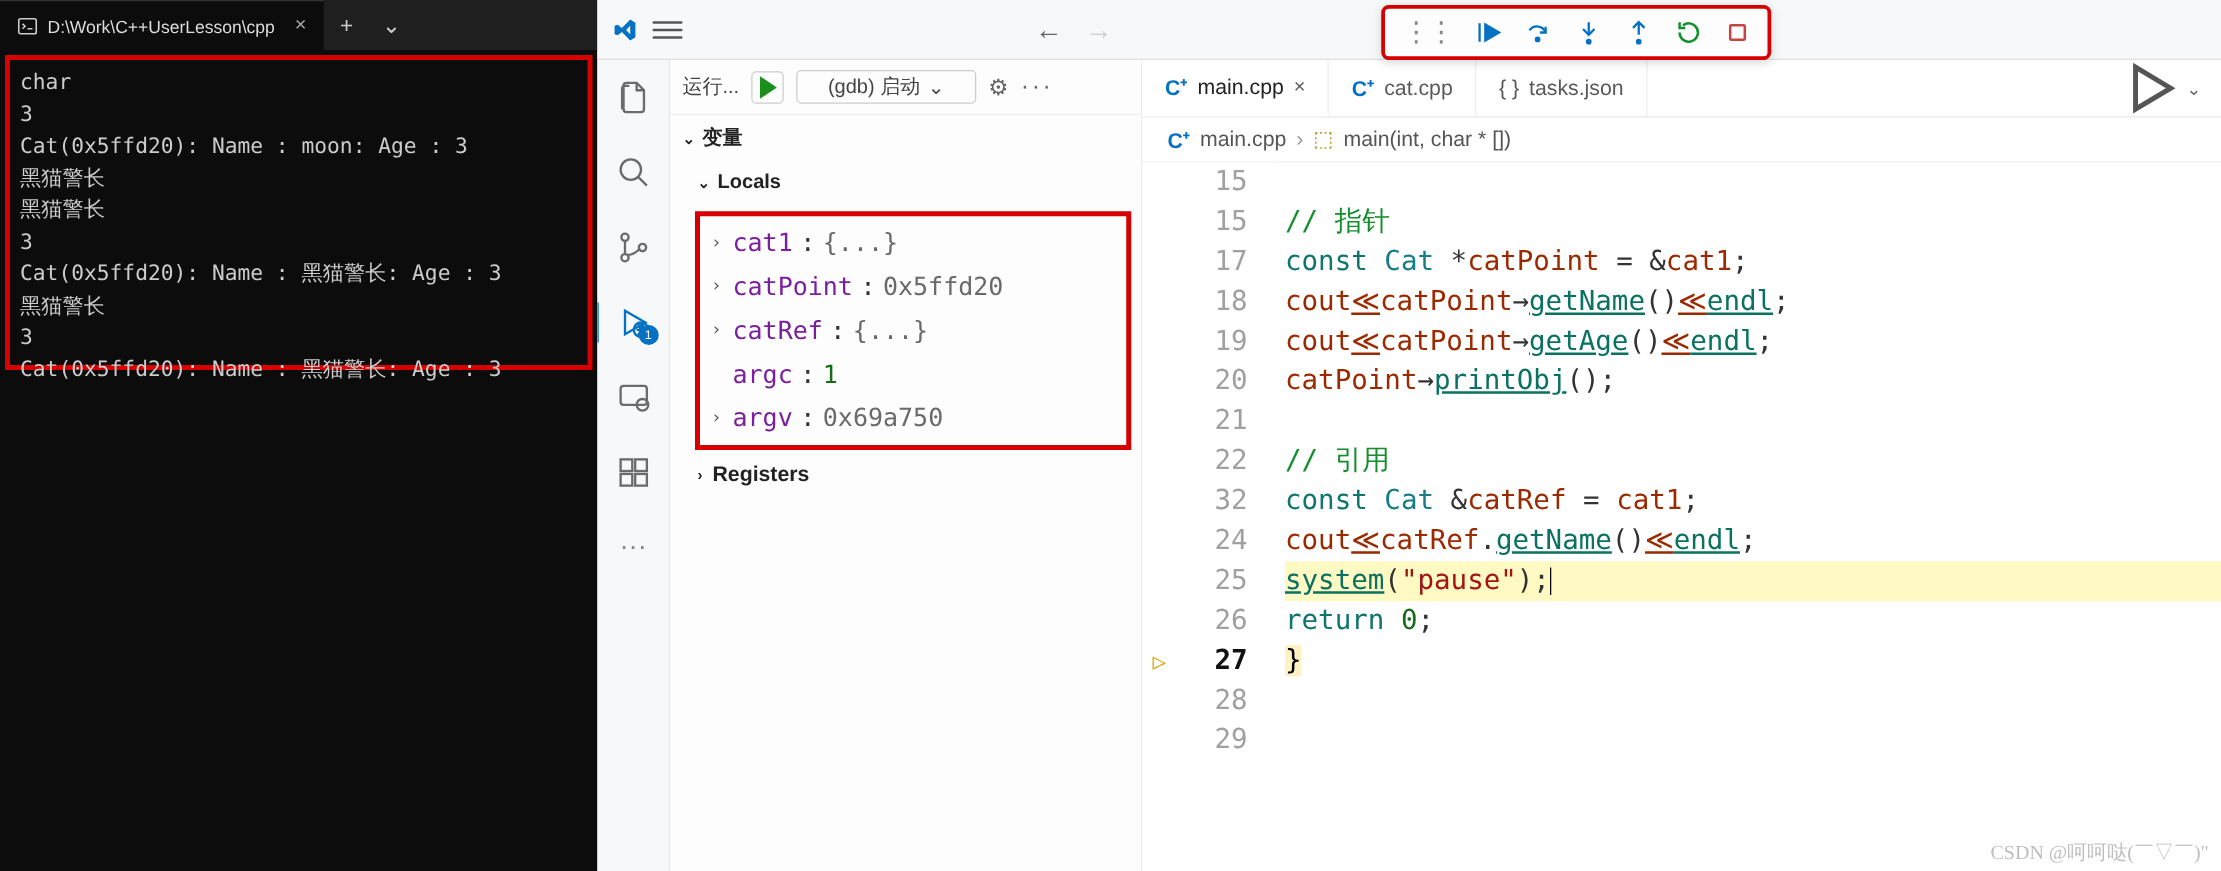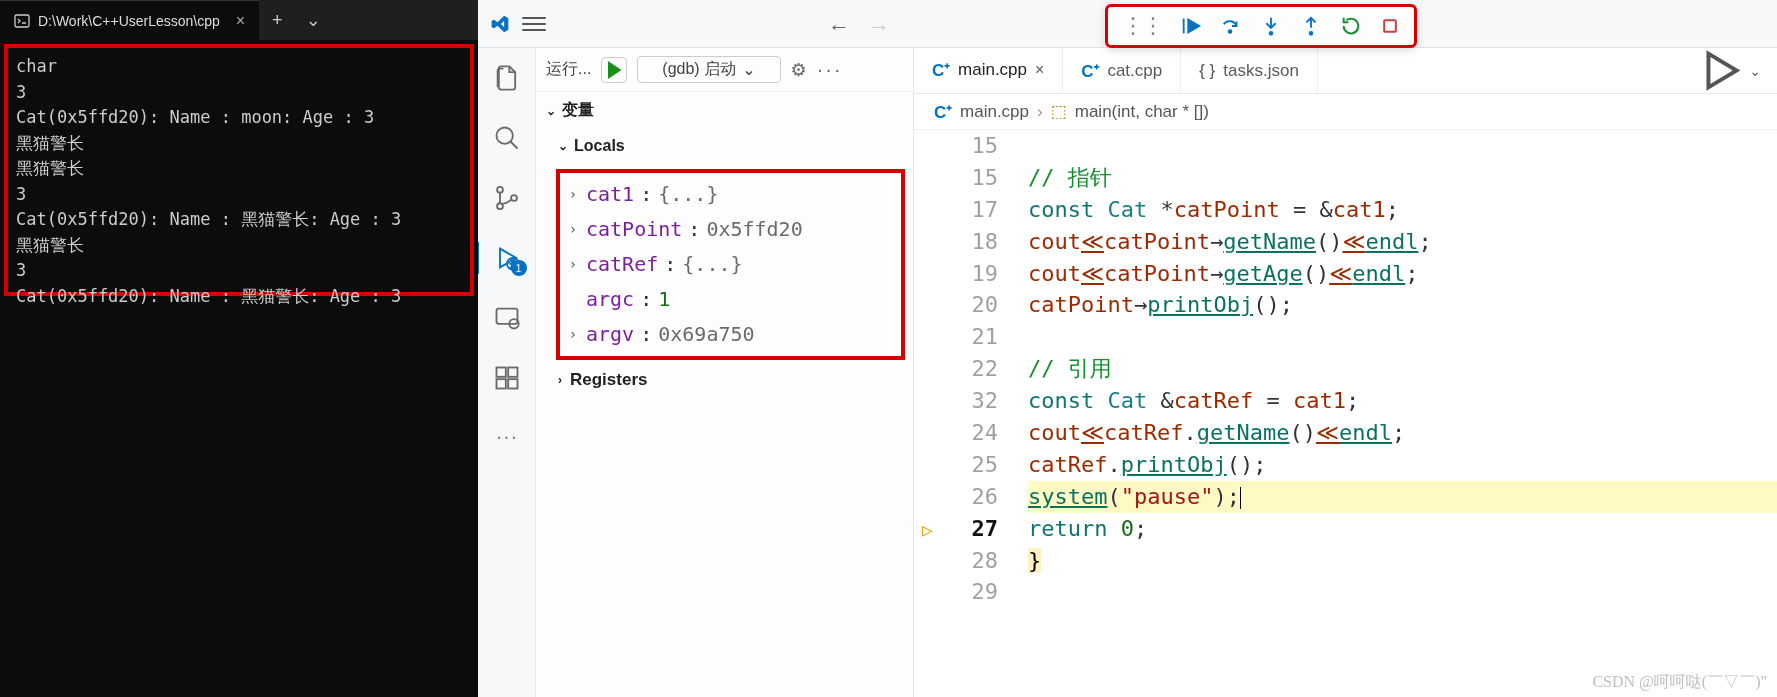--- a/index.html
+++ b/index.html
@@ -359,21 +359,20 @@
             <div class="cl"></div>
             <div class="cl"><span class="cmt">// 指针</span></div>
             <div class="cl"><span class="kw">const </span><span class="type">Cat </span><span class="op">*</span><span class="ident">catPoint</span><span class="op"> = &amp;</span><span class="ident">cat1</span><span class="op">;</span></div>
             <div class="cl"><span class="ident">cout</span><span class="stream">≪</span><span class="ident">catPoint</span><span class="op">→</span><span class="ufunc">getName</span><span class="op">()</span><span class="stream">≪</span><span class="ufunc">endl</span><span class="op">;</span></div>
             <div class="cl"><span class="ident">cout</span><span class="stream">≪</span><span class="ident">catPoint</span><span class="op">→</span><span class="ufunc">getAge</span><span class="op">()</span><span class="stream">≪</span><span class="ufunc">endl</span><span class="op">;</span></div>
             <div class="cl"><span class="ident">catPoint</span><span class="op">→</span><span class="ufunc">printObj</span><span class="op">();</span></div>
             <div class="cl"></div>
             <div class="cl"><span class="cmt">// 引用</span></div>
             <div class="cl"><span class="kw">const </span><span class="type">Cat </span><span class="op">&amp;</span><span class="ident">catRef</span><span class="op"> = </span><span class="ident">cat1</span><span class="op">;</span></div>
             <div class="cl"><span class="ident">cout</span><span class="stream">≪</span><span class="ident">catRef</span><span class="op">.</span><span class="ufunc">getName</span><span class="op">()</span><span class="stream">≪</span><span class="ufunc">endl</span><span class="op">;</span></div>
-            <div class="cl"><span class="ident">catRef</span><span class="op">.</span><span class="ufunc">printObj</span><span class="op">();</span></div>
             <div class="cl hl"><span class="ufunc">system</span><span class="op">(</span><span class="str">"pause"</span><span class="op">);</span><span class="cursor"></span></div>
             <div class="cl"><span class="kw">return </span><span class="num">0</span><span class="op">;</span></div>
             <div class="cl"><span class="closing-brace">}</span></div>
           </div>
       </div>
     </div>
   </div>
 
   <div class="watermark">CSDN @呵呵哒(￣▽￣)"</div>
 </div>

